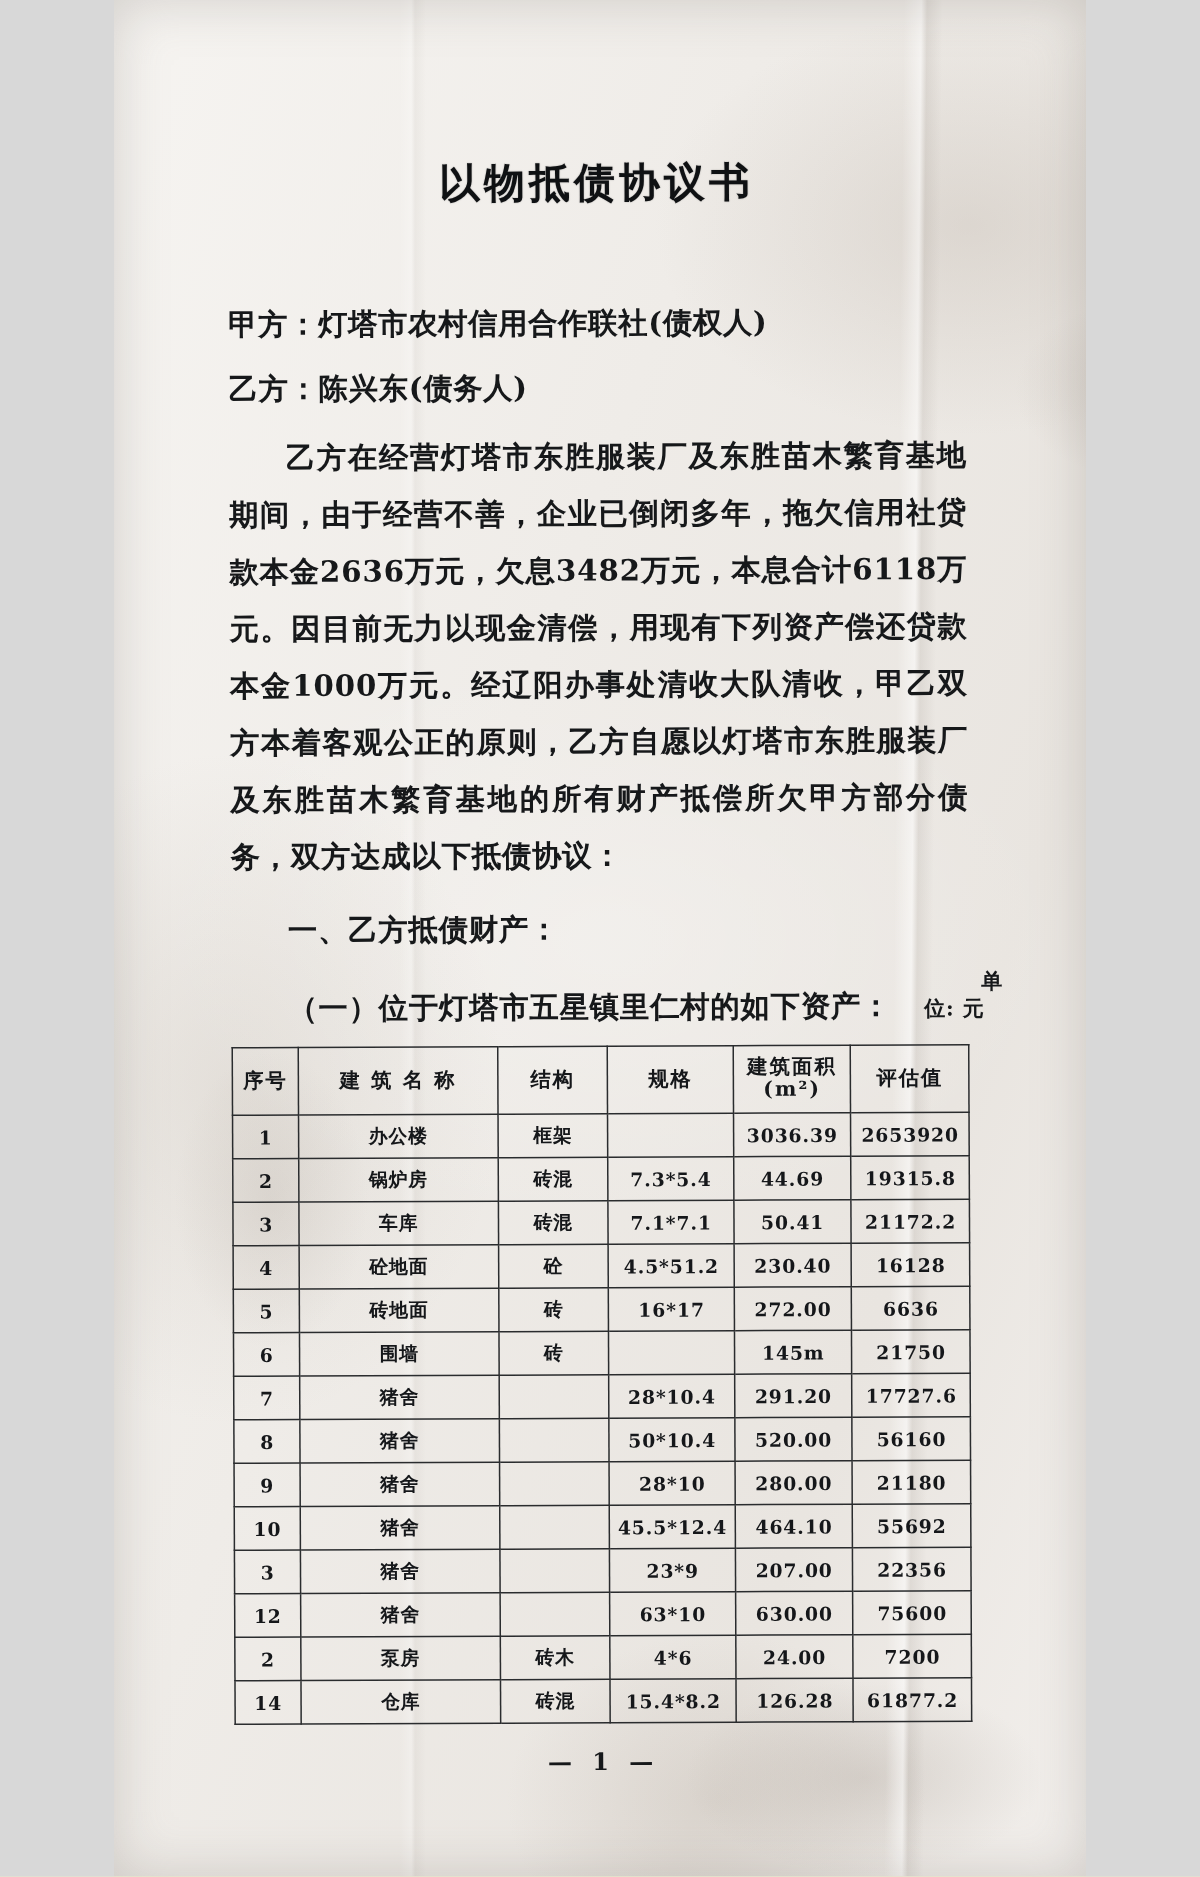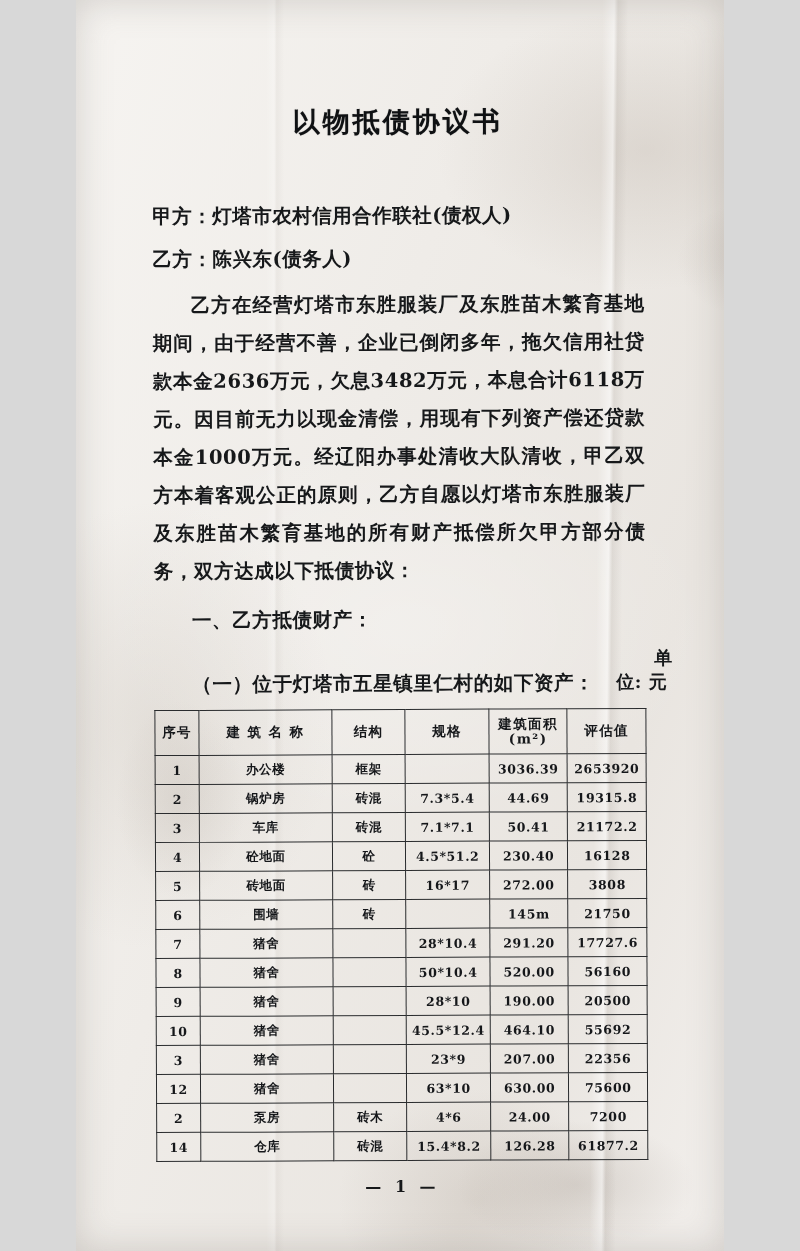--- a/index.html
+++ b/index.html
@@ -99,21 +99,21 @@
     margin-top: 14px;
     text-indent: 38px;
   }
   .subsection-head {
     font-size: 19.5px;
     font-weight: bold;
     letter-spacing: 0.6px;
     flex: 0 0 auto;
   }
   .unit-note {
-    font-size: 18px;
+    font-size: 14px;
     font-weight: bold;
     margin-left: 22px;
     padding-bottom: 2px;
     letter-spacing: 0.5px;
   }
 
   table.assets {
     width: 100%;
     border-collapse: collapse;
     margin-top: 12px;
@@ -243,21 +243,21 @@
             <td>4.5*51.2</td>
             <td>230.40</td>
             <td>16128</td>
           </tr>
         <tr>
             <td>5</td>
             <td>砖地面</td>
             <td>砖</td>
             <td>16*17</td>
             <td>272.00</td>
-            <td>3808</td>
+            <td>6636</td>
           </tr>
         <tr>
             <td>6</td>
             <td>围墙</td>
             <td>砖</td>
             <td></td>
             <td>145m</td>
             <td>21750</td>
           </tr>
         <tr>
@@ -274,22 +274,22 @@
             <td></td>
             <td>50*10.4</td>
             <td>520.00</td>
             <td>56160</td>
           </tr>
         <tr>
             <td>9</td>
             <td>猪舍</td>
             <td></td>
             <td>28*10</td>
-            <td>190.00</td>
-            <td>20500</td>
+            <td>280.00</td>
+            <td>21180</td>
           </tr>
         <tr>
             <td>10</td>
             <td>猪舍</td>
             <td></td>
             <td>45.5*12.4</td>
             <td>464.10</td>
             <td>55692</td>
           </tr>
         <tr>

